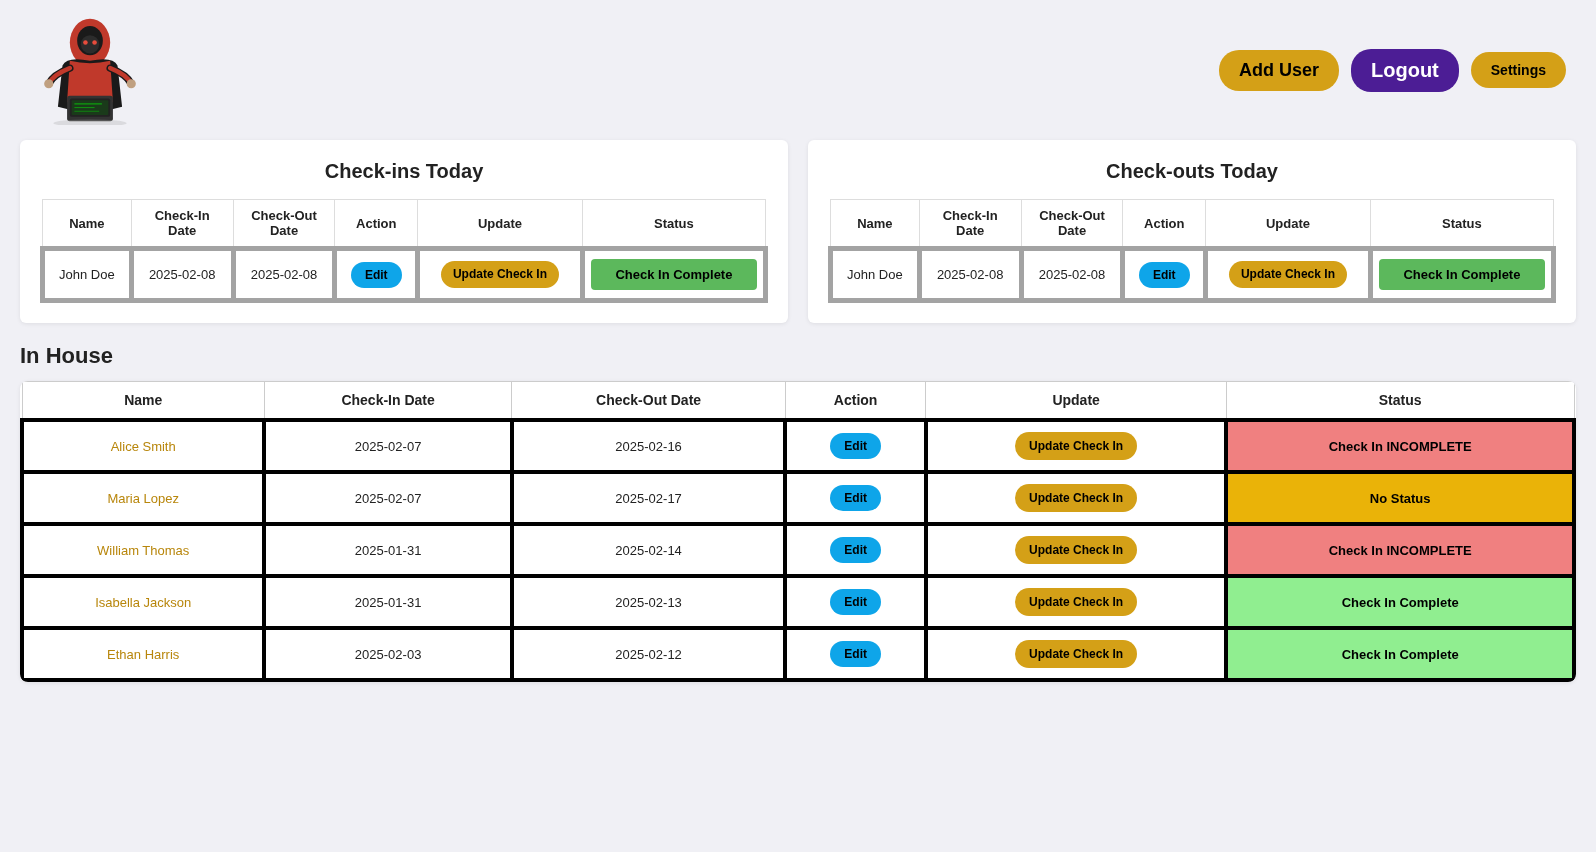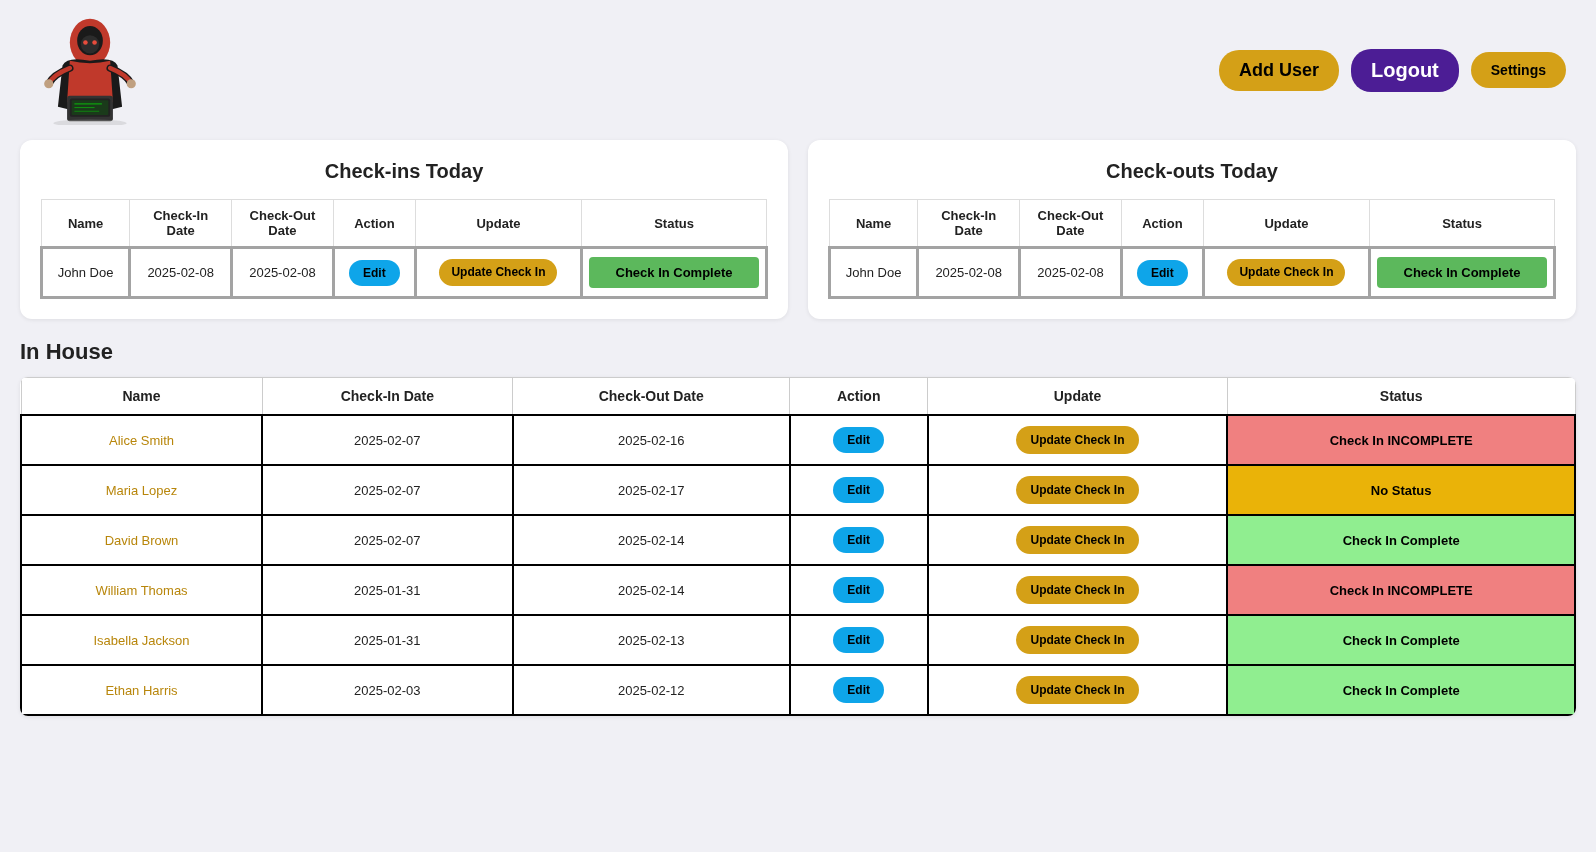--- a/index.html
+++ b/index.html
@@ -59,21 +59,21 @@
       font-size: 14px;
       cursor: pointer;
     }
     .top-panels {
       display: flex;
       gap: 20px;
       padding: 0 20px 20px 20px;
     }
     .panel {
       background: #fff;
-      border-radius: 12px;
+      border-radius: 6px;
       padding: 20px;
       flex: 1;
       box-shadow: 0 1px 4px rgba(0,0,0,0.08);
     }
     .panel-title {
       text-align: center;
       font-weight: bold;
       font-size: 20px;
       margin-bottom: 16px;
     }
@@ -83,21 +83,21 @@
     }
     .small-table th {
       border: 1px solid #ddd;
       padding: 8px 6px;
       text-align: center;
       font-weight: bold;
       font-size: 13px;
       background: #fff;
     }
     .small-table td {
-      border: 3px solid #a3a3a3;
+      border: 5px solid #a3a3a3;
       padding: 8px 6px;
       text-align: center;
       font-size: 13px;
     }
     .btn-edit {
       background: #0ea5e9;
       color: #000;
       border: none;
       border-radius: 20px;
       padding: 6px 14px;
@@ -141,21 +141,21 @@
     }
     .main-table th {
       border: 1px solid #ccc;
       padding: 10px 8px;
       text-align: center;
       font-weight: bold;
       font-size: 14px;
       background: #fff;
     }
     .main-table td {
-      border: 2px solid #000000;
+      border: 4px solid #000000;
       padding: 10px 4px;
       text-align: center;
       font-size: 13px;
       margin-left: 17px;
     }
     .status-incomplete {
       background: #f08080;
       color: #000;
       font-weight: bold;
     }
@@ -334,34 +334,20 @@
       <button class="btn-edit">Edit</button>
     </td>
     <td>
       <button class="btn-update-in-house">Update Check In</button>
     </td>
     <td class="status-no">
       <strong>No Status</strong>
     </td>
   </tr>
         <tr>
-    <td class="name-colored">David Brown</td>
-    <td>2025-02-07</td>
-    <td>2025-02-14</td>
-    <td>
-      <button class="btn-edit">Edit</button>
-    </td>
-    <td>
-      <button class="btn-update-in-house">Update Check In</button>
-    </td>
-    <td class="status-complete-green">
-      <strong>Check In Complete</strong>
-    </td>
-  </tr>
-        <tr>
     <td class="name-colored">William Thomas</td>
     <td>2025-01-31</td>
     <td>2025-02-14</td>
     <td>
       <button class="btn-edit">Edit</button>
     </td>
     <td>
       <button class="btn-update-in-house">Update Check In</button>
     </td>
     <td class="status-incomplete">

